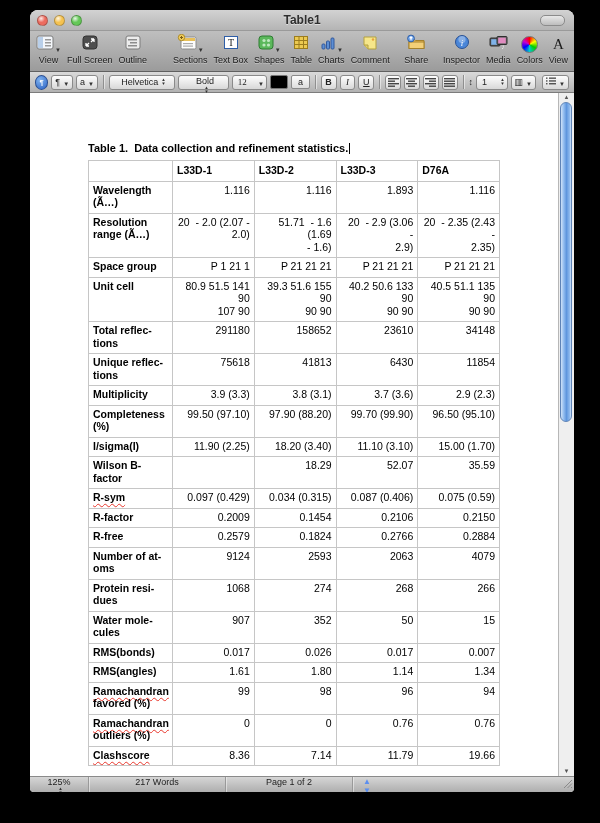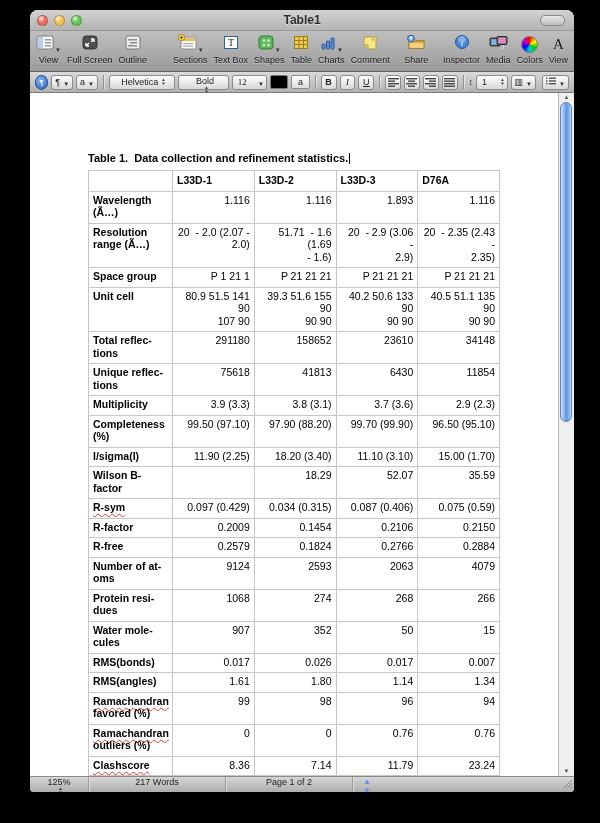--- a/index.html
+++ b/index.html
@@ -45,21 +45,21 @@
   .fb-swatch{width:19px;height:12px;border:1px solid #777;border-radius:2px;background:#000;}
   .fb-swatch-a{width:19px;height:12px;border:1px solid #8a8a8a;border-radius:2px;
                background:linear-gradient(#fdfdfd,#ddd);display:flex;align-items:center;justify-content:center;
                font-size:9px;position:relative;overflow:hidden;}
   .fb-swatch-a::after{content:"";position:absolute;left:-2px;bottom:-3px;width:24px;height:1px;background:#9a9a9a;transform:rotate(-18deg);}
   .fb-sq{width:16px;height:13px;border:1px solid #8a8a8a;border-radius:3px;background:linear-gradient(#fdfdfd,#d8d8d8);
          display:flex;align-items:center;justify-content:center;font-size:9px;}
   .alignsvg rect{fill:#444;}
   
   .docarea{flex:1 1 auto;position:relative;background:#fff;overflow:hidden;}
-  .pagecontent{position:absolute;left:58px;top:59px;width:413px;}
+  .pagecontent{position:absolute;left:58px;top:49px;width:413px;}
   .doc-title{font-size:11px;font-weight:bold;color:#000;white-space:pre;margin:0 0 6px 0;}
   .cursor{display:inline-block;width:1px;height:11px;background:#000;vertical-align:-2px;margin-left:1px;}
   table.stats{border-collapse:collapse;width:412px;table-layout:fixed;}
   table.stats col.c0{width:84px;}
   table.stats th,table.stats td{border:1px solid #c6c6c6;font-size:10.5px;line-height:12.5px;
         padding:2px 4px 4px 4px;vertical-align:top;white-space:pre-wrap;color:#000;}
   table.stats thead th{text-align:left;font-weight:bold;padding:3px 4px 4px 4px;}
   table.stats tbody th{text-align:left;font-weight:bold;}
   table.stats td{text-align:right;font-weight:normal;}
   .sq-red{text-decoration:underline;text-decoration-style:wavy;text-decoration-color:#e8372c;
@@ -556,21 +556,21 @@
               <td>0</td>
               <td>0</td>
               <td>0.76</td>
               <td>0.76</td>
             </tr>
             <tr>
               <th><span class="sq-red">Clashscore</span></th>
               <td>8.36</td>
               <td>7.14</td>
               <td>11.79</td>
-              <td>23.24</td>
+              <td>19.66</td>
             </tr>
           </tbody>
       </table>
     </div>
     <div class="scrollbar">
       <div class="sb-arrow" style="top:1px;">▲</div>
       <div class="sb-thumb"></div>
       <div class="sb-arrow" style="bottom:2px;">▼</div>
     </div>
   </div>

